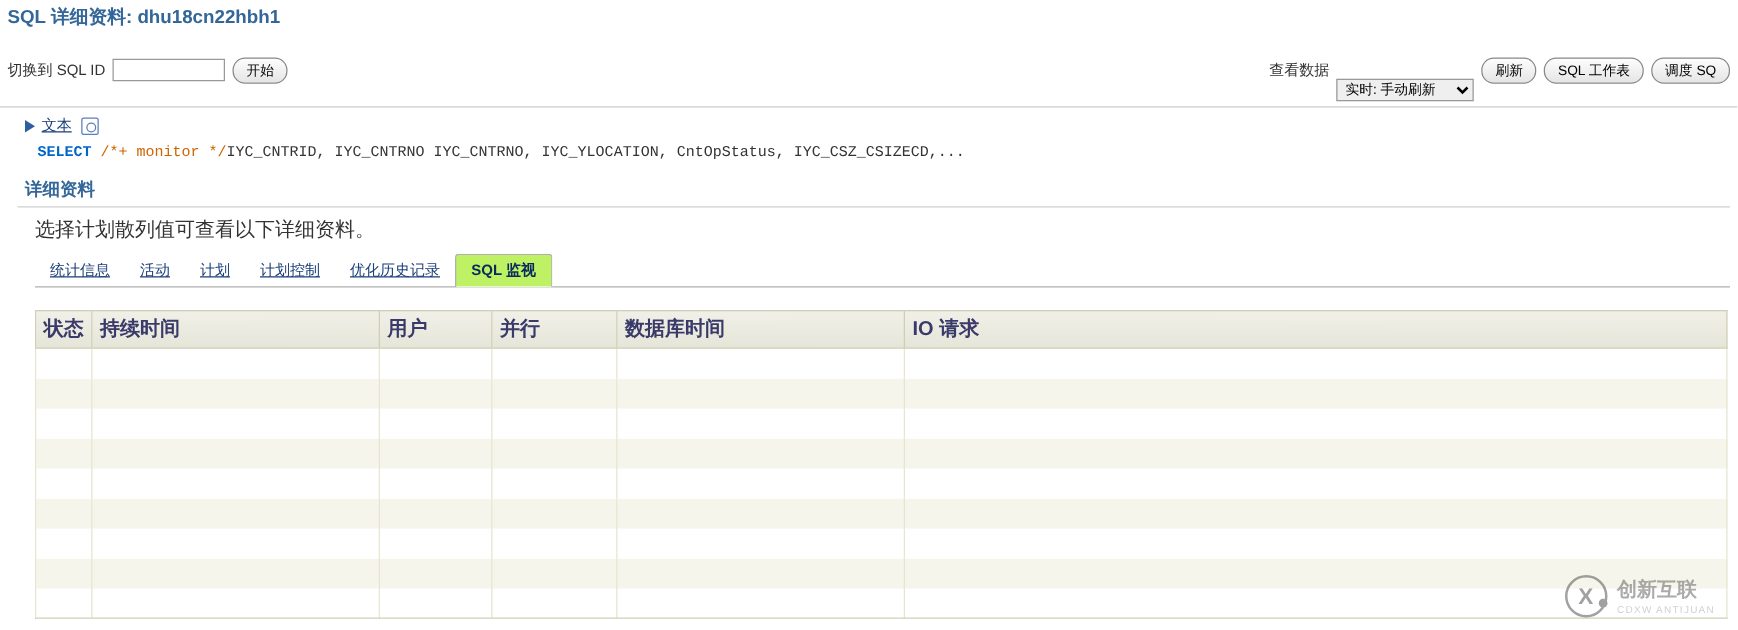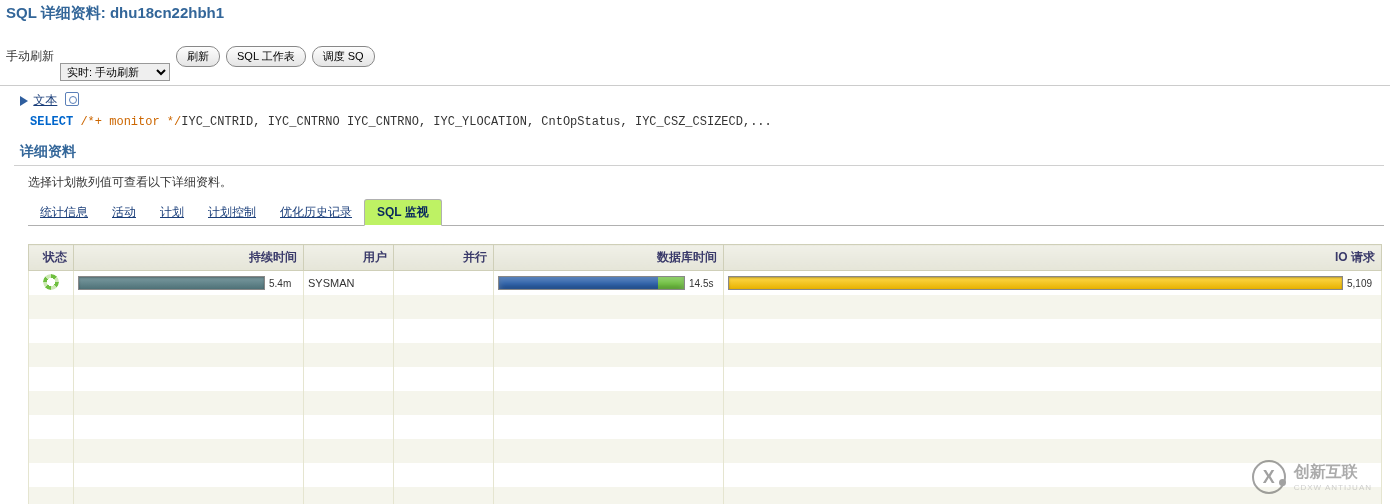--- a/index.html
+++ b/index.html
@@ -8,42 +8,42 @@
     .page-title { color: #336699; font-size: 15px; font-weight: bold; padding: 4px 6px; }
     
     .toolbar { display: flex; align-items: center; justify-content: space-between; padding: 4px 6px; border-bottom: 1px solid #ccc; }
     .toolbar-left { display: flex; align-items: center; gap: 6px; }
     .toolbar-right { display: flex; align-items: center; gap: 6px; }
     .toolbar-label { font-size: 12px; }
     .sql-id-input { width: 90px; height: 18px; border: 1px solid #999; padding: 1px 3px; font-size: 11px; }
     .btn { border: 1px solid #888; border-radius: 10px; background: linear-gradient(#fdfdfd, #e5e5e5); padding: 2px 10px; font-size: 11px; cursor: pointer; }
     .select-ctrl { border: 1px solid #999; font-size: 11px; padding: 1px 2px; height: 18px; margin-top: 32px; }
     
-    .text-row { padding: 6px 10px 2px 20px; display: flex; align-items: flex-start; gap: 8px; }
+    .text-row { padding: 6px 10px 2px 20px; display: flex; align-items: center; gap: 8px; }
     .text-link { color: #1a3e7a; text-decoration: underline; cursor: pointer; font-size: 12px; }
     .play-icon { display: inline-block; width: 0; height: 0; border-top: 5px solid transparent; border-bottom: 5px solid transparent; border-left: 8px solid #2f5e9e; margin-right: 2px; vertical-align: middle; }
     .clip-icon { display: inline-block; width: 14px; height: 14px; border: 1px solid #5a7fb8; border-radius: 2px; position: relative; }
     .clip-icon::after { content:""; position:absolute; width:6px; height:6px; border:1px solid #5a7fb8; border-radius:50%; top:3px; left:3px; }
     
     .sql-text { padding: 4px 10px 10px 30px; font-family: Liberation Mono, monospace; font-size: 12px; }
     .kw-select { color: #0066cc; font-weight: bold; }
     .kw-comment { color: #cc6600; }
     
     .section-header { color: #336699; font-size: 14px; font-weight: bold; padding: 4px 6px; border-bottom: 1px solid #d0d0d0; margin-left: 14px; margin-right: 6px; }
     
     .subrow { padding: 8px 6px 8px 28px; display: flex; align-items: center; gap: 18px; }
-    .subrow-label { font-size: 12px; font-family: Liberation Mono, monospace; }
+    .subrow-label { font-size: 16px; font-family: Liberation Mono, monospace; }
     .hash-select { border: 1px solid #888; font-size: 11px; padding: 1px 2px; height: 20px; width: 95px; }
     
     .tabs { display: flex; align-items: flex-end; border-bottom: 1px solid #b0b0b0; margin-left: 28px; margin-right: 6px; }
     .tab { padding: 4px 12px; color: #1a3e7a; text-decoration: underline; cursor: pointer; font-size: 12px; }
     .tab.active { color: #0a2a5c; text-decoration: none; font-weight: bold; border: 1px solid #b0b0b0; border-bottom: 1px solid #fff; background: #bef264; margin-bottom: -1px; border-radius: 3px 3px 0 0; }
     
     .monitor-table { margin: 18px 8px 8px 28px; border-collapse: collapse; width: calc(100% - 36px); }
-    .monitor-table th { background: linear-gradient(#f0f0e8, #e5e5d8); border: 1px solid #cfcfb8; padding: 4px 6px; font-weight: bold; color: #3a3a6a; font-size: 12px; text-align: right; }
+    .monitor-table th { background: linear-gradient(#f0f0e8, #e5e5d8); border: 1px solid #cfcfb8; padding: 4px 6px; font-weight: bold; color: #3a3a6a; font-size: 16px; text-align: left; }
     .monitor-table td { border-left: 1px solid #e5e5d0; border-right: 1px solid #e5e5d0; padding: 3px 4px; height: 24px; font-size: 11px; vertical-align: middle; }
     .monitor-table tbody tr:nth-child(even) td { background: #f5f5ec; }
     .monitor-table tbody tr:nth-child(odd) td { background: #fff; }
     .monitor-table tbody tr:last-child td { border-bottom: 1px solid #cfcfb8; }
     
     .col-status { width: 45px; }
     .col-duration { width: 230px; }
     .col-user { width: 90px; }
     .col-parallel { width: 100px; }
     .col-dbtime { width: 230px; }
@@ -65,22 +65,27 @@
     .wm-sub { font-size: 8px; color: #aaa; letter-spacing:1px; }
   </style>
 </head>
 <body>
 
 <div class="page-title">
   <span>SQL 详细资料: </span><span>dhu18cn22hbh1</span>
 </div>
 
 <div class="toolbar">
+  <div class="toolbar-left">
+    <span class="toolbar-label">切换到 SQL ID</span>
+    <input class="sql-id-input" type="text" style="">
+    <button class="btn">开始</button>
+  </div>
   <div class="toolbar-right">
-    <span class="toolbar-label">手动刷新</span>
+    <span class="toolbar-label">查看数据</span>
     <select class="select-ctrl" style="width:110px">
       <option>实时: 手动刷新</option>
     </select>
     <button class="btn">刷新</button>
     <button class="btn">SQL 工作表</button>
     <button class="btn">调度 SQ</button>
   </div>
 </div>
 
 <div class="text-row">
@@ -116,43 +121,20 @@
       <th class="col-status">状态</th>
       <th class="col-duration">持续时间</th>
       <th class="col-user">用户</th>
       <th class="col-parallel">并行</th>
       <th class="col-dbtime">数据库时间</th>
       <th class="col-io">IO 请求</th>
     </tr>
   </thead>
   <tbody>
     <tr>
-      <td style="text-align:center"><span class="spinner"></span></td>
-      <td>
-        <div class="bar-wrap">
-          <div class="bar bar-gray"></div>
-          <span class="bar-val">5.4m</span>
-        </div>
-      </td>
-      <td>SYSMAN</td>
-      <td></td>
-      <td>
-        <div class="bar-wrap">
-          <div class="bar bar-blue-green"></div>
-          <span class="bar-val">14.5s</span>
-        </div>
-      </td>
-      <td>
-        <div class="bar-wrap">
-          <div class="bar bar-yellow"></div>
-          <span class="bar-val">5,109</span>
-        </div>
-      </td>
-    </tr>
-    <tr>
         <td></td>
         <td></td>
         <td></td>
         <td></td>
         <td></td>
         <td></td>
       </tr>
     <tr>
         <td></td>
         <td></td>

